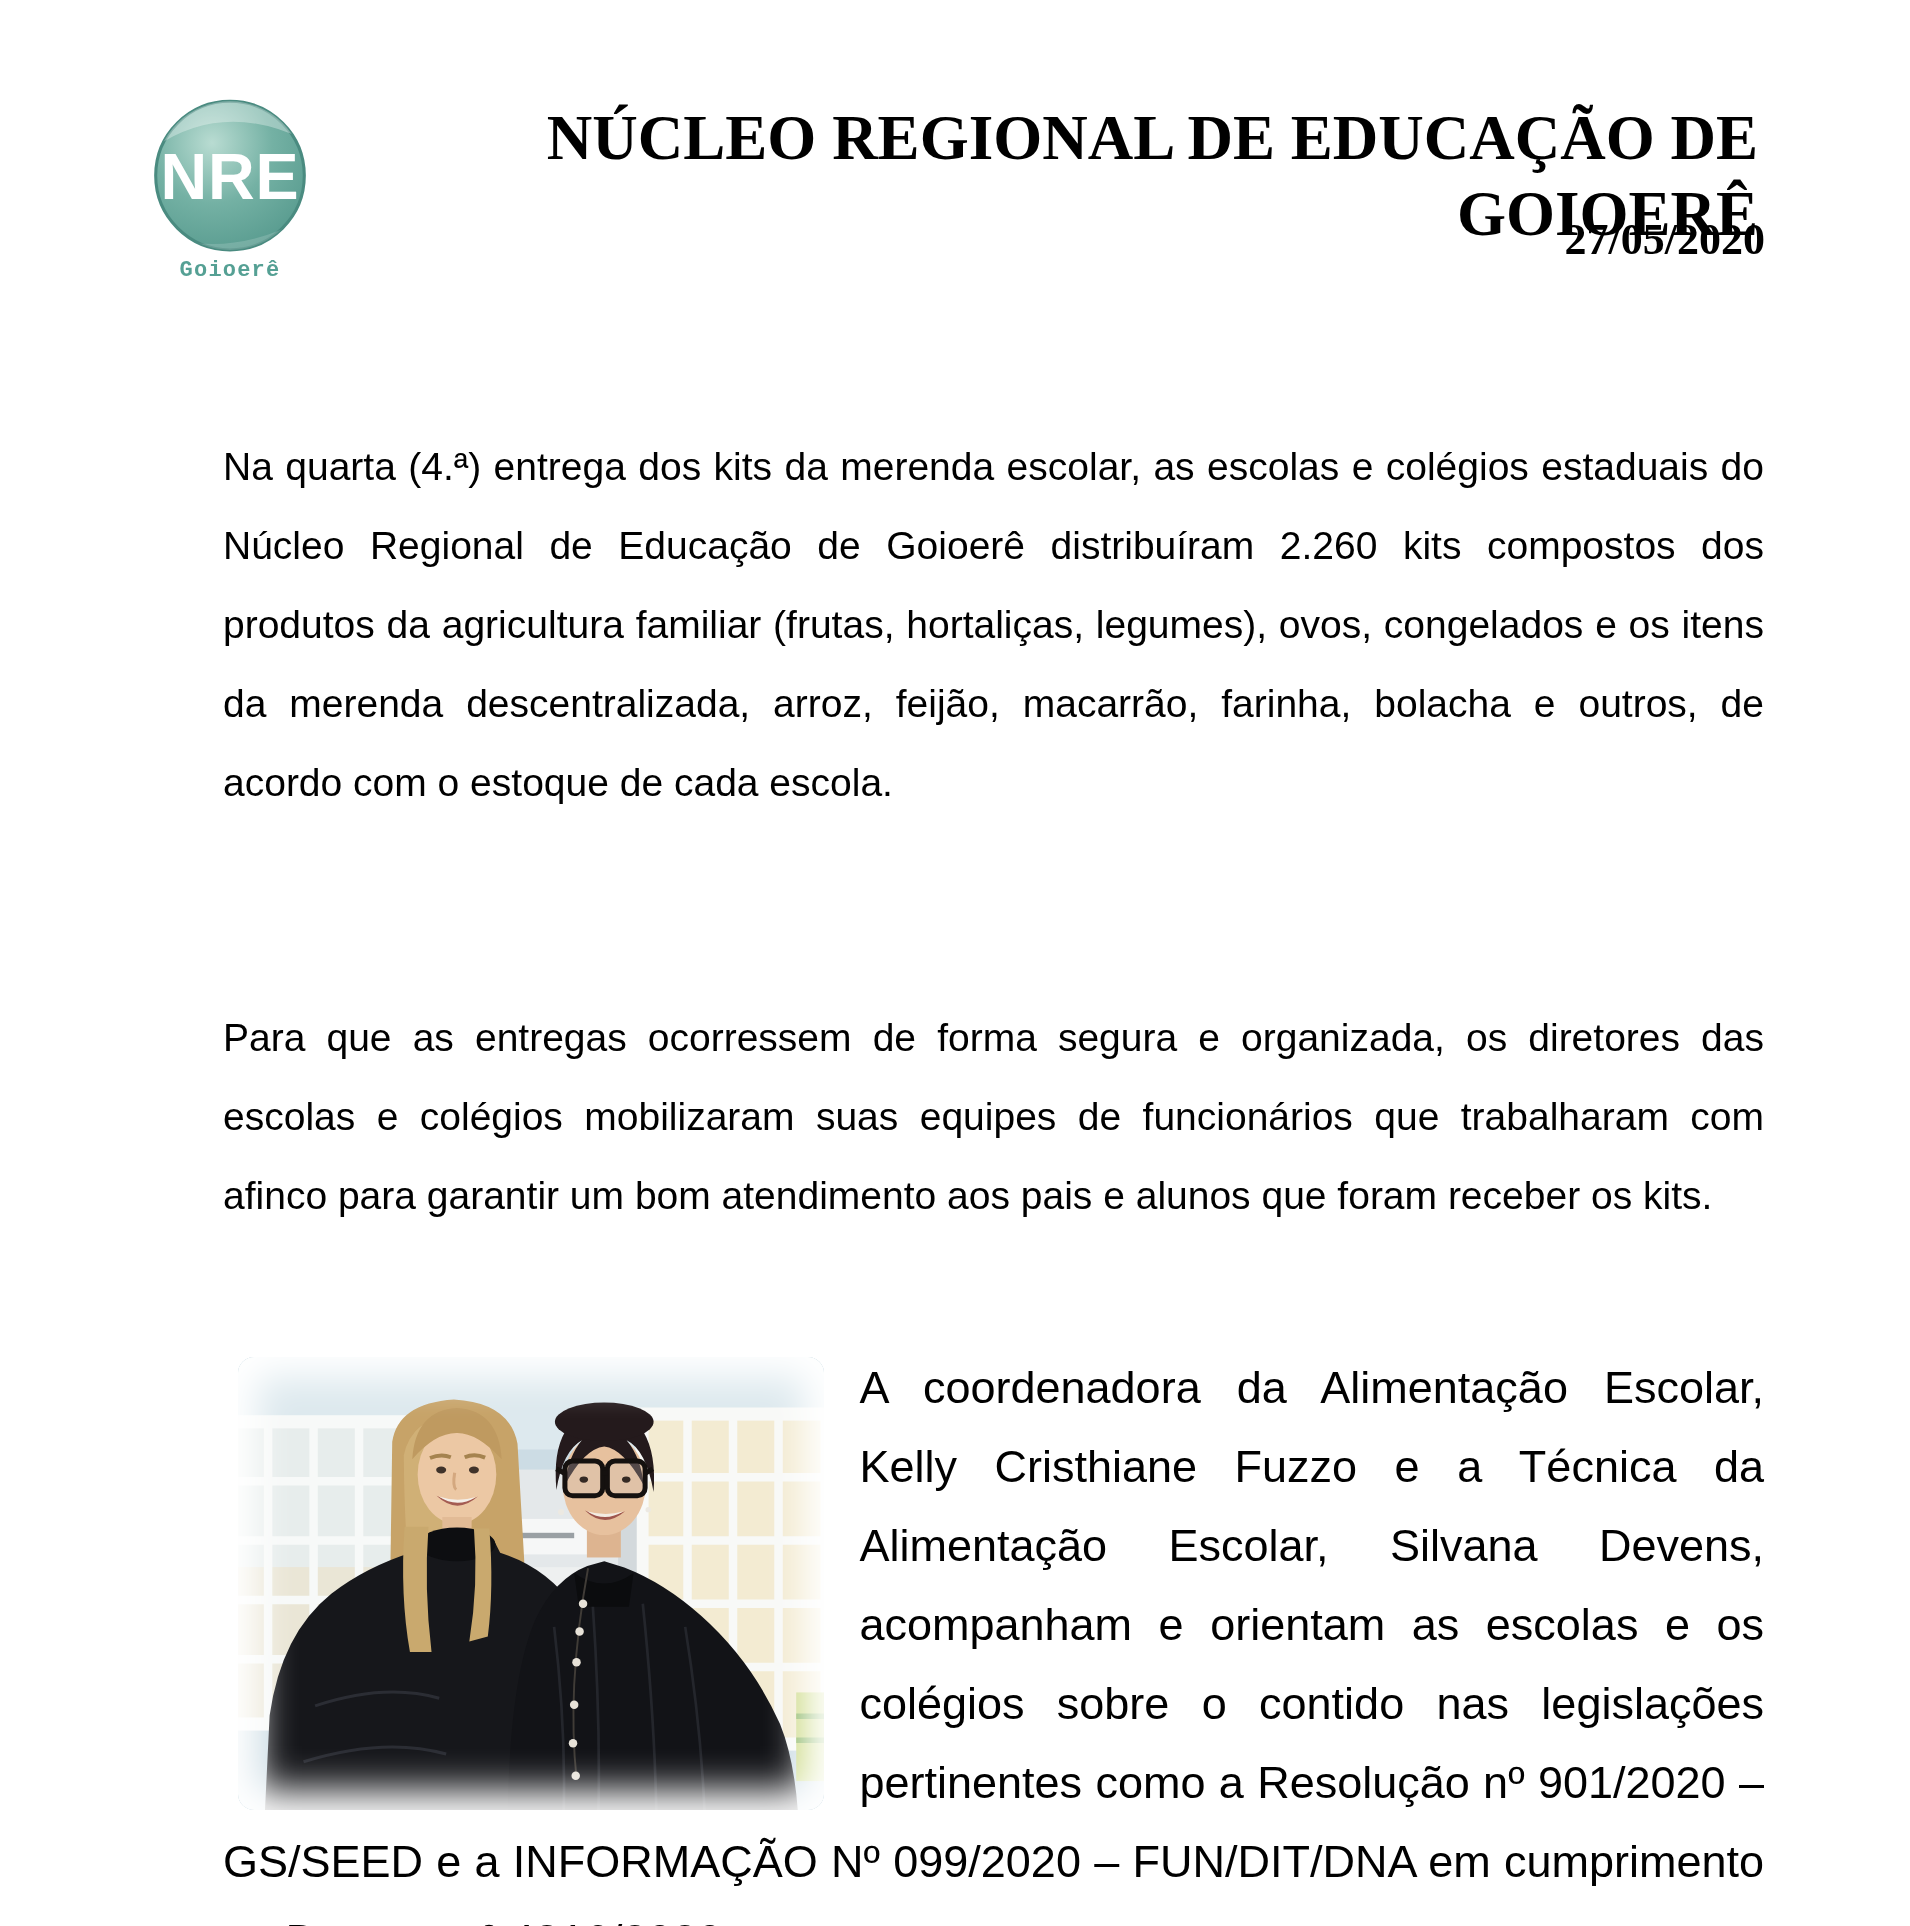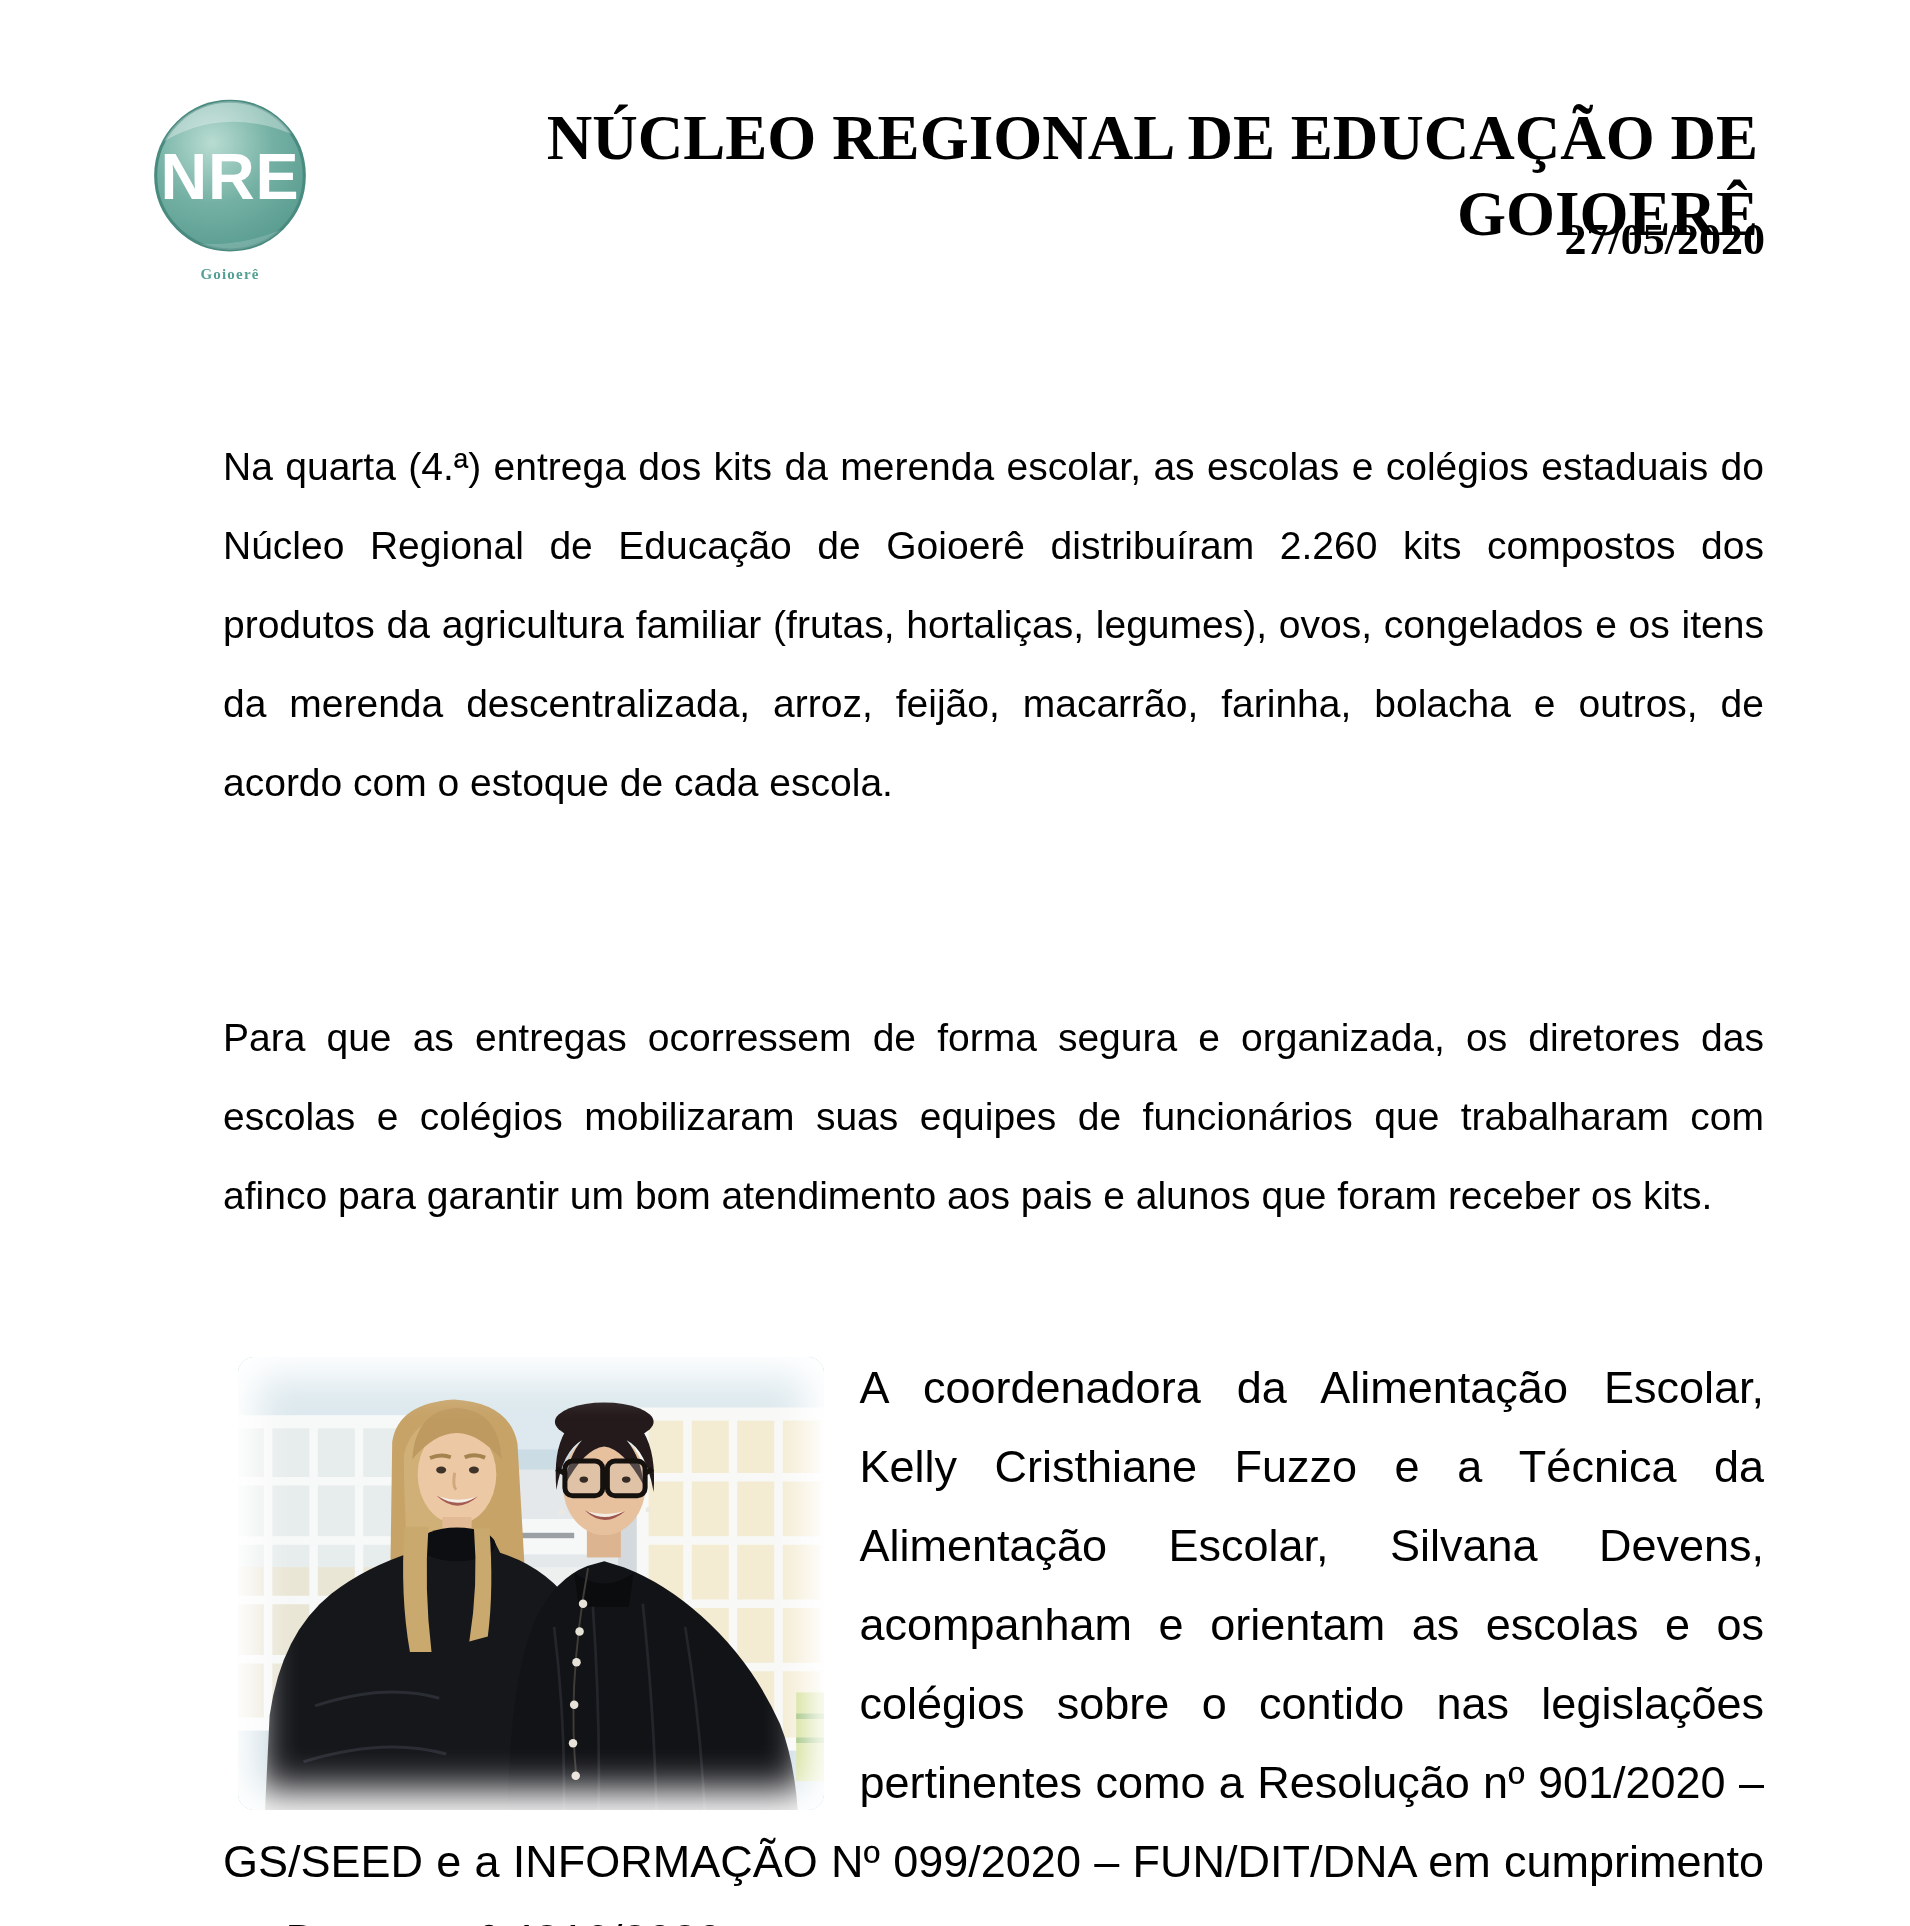--- a/index.html
+++ b/index.html
@@ -15,26 +15,26 @@
   
   .logo{
     position:absolute;
     left:152px;
     top:99px;
     width:156px;
     text-align:center;
   }
   .logo svg{display:block;}
   .logo-caption{
-    margin-top:13px;
-    font-size:15px;
+    margin-top:5px;
+    font-size:22px;
     font-weight:bold;
     letter-spacing:1.2px;
     color:#55a094;
-    font-family:Liberation Serif, serif;
+    font-family:Liberation Mono, monospace;
   }
   .doc-title{
     position:absolute;
     left:333px;
     top:101px;
     width:1425px;
     margin:0;
     text-align:right;
     font-family:"Liberation Serif", serif;
     font-weight:bold;

